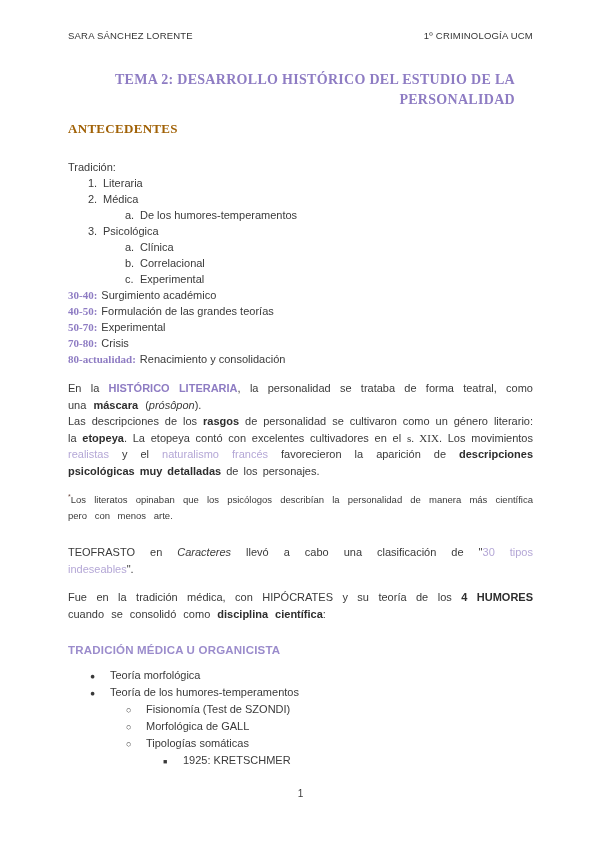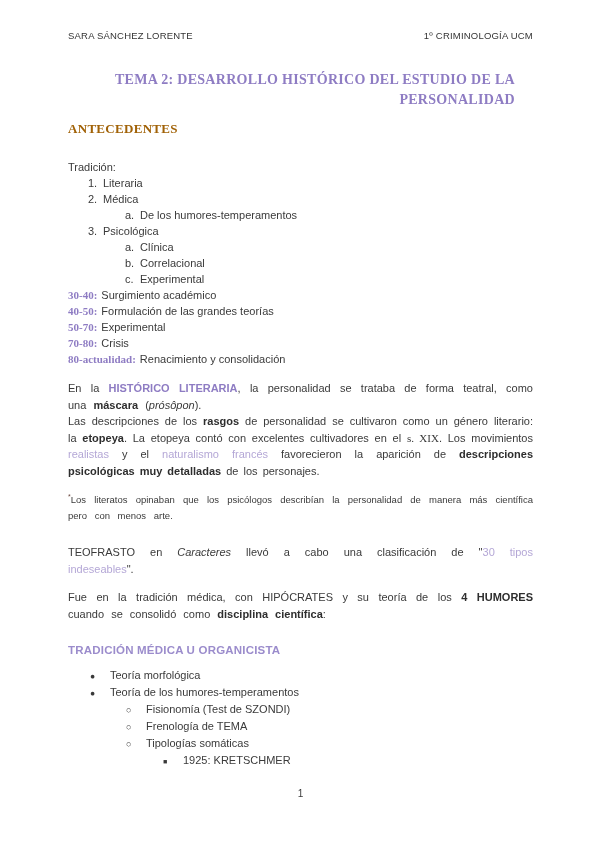--- a/index.html
+++ b/index.html
@@ -132,20 +132,20 @@
   <p class="para teofrasto ws6"><span>TEOFRASTO en </span><span class="sg-italic">Caracteres</span><span> llevó a cabo una clasificación de "</span><span class="sg-purple-light">30 tipos indeseables</span><span>".</span></p>
 
   <p class="para hipocrates ws4"><span>Fue en la tradición médica, con HIPÓCRATES y su teoría de los </span><span class="sg-bold">4 HUMORES</span><span> cuando se consolidó como </span><span class="sg-bold">disciplina científica</span><span>:</span></p>
 
   <div class="sans-heading">TRADICIÓN MÉDICA U ORGANICISTA</div>
 
   <div class="bullets">
     <div class="bullet-row lvl1"><span class="bmark">●</span><span>Teoría morfológica</span></div>
     <div class="bullet-row lvl1"><span class="bmark">●</span><span>Teoría de los humores-temperamentos</span></div>
     <div class="bullet-row lvl2"><span class="bmark">○</span><span>Fisionomía (Test de SZONDI)</span></div>
-    <div class="bullet-row lvl2"><span class="bmark">○</span><span>Frenología de TEMA</span></div>
+    <div class="bullet-row lvl2"><span class="bmark">○</span><span>Morfológica de GALL</span></div>
     <div class="bullet-row lvl2"><span class="bmark">○</span><span>Tipologías somáticas</span></div>
     <div class="bullet-row lvl3"><span class="bmark">■</span><span>1925: KRETSCHMER</span></div>
   </div>
 
   <div class="page-number">1</div>
 
 </div>
 
 </body></html>

